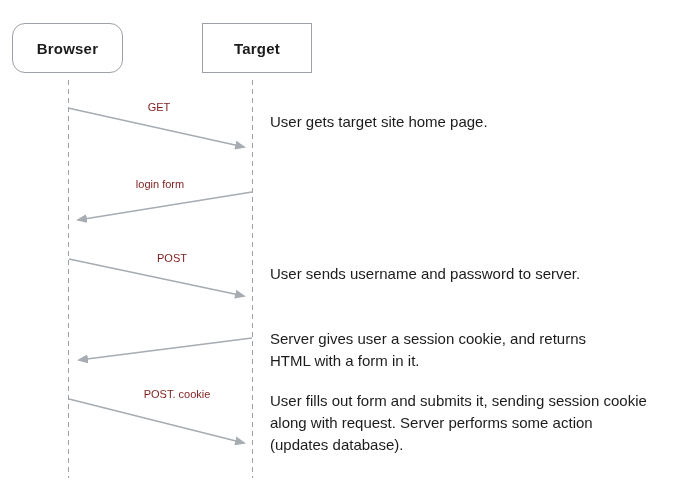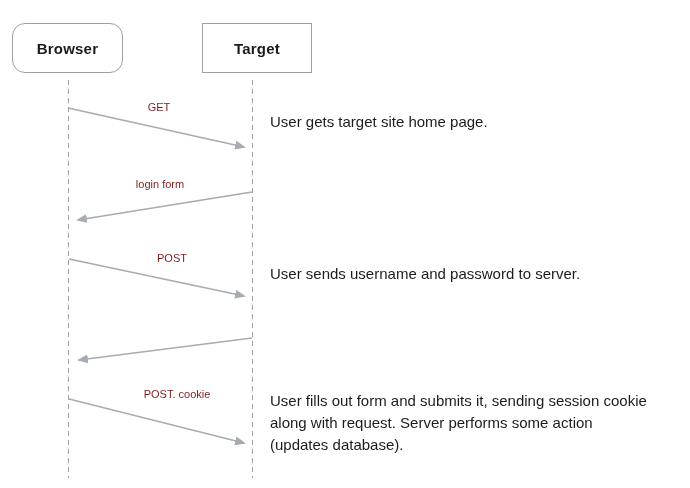--- a/index.html
+++ b/index.html
@@ -100,17 +100,19 @@
     <line x1="69" y1="399" x2="244" y2="443" stroke="#a6acb1" stroke-width="1.5" marker-end="url(#arrowhead)"></line>
   </svg>
 
   <span class="msg-label" style="left:159px; top:101px;">GET</span>
   <span class="msg-label" style="left:160px; top:178px;">login form</span>
   <span class="msg-label" style="left:172px; top:252px;">POST</span>
   <span class="msg-label" style="left:157px; top:388px;margin-left:20px;">POST. cookie</span>
 
   <div class="description" style="top:111px;">User gets target site home page.</div>
   <div class="description" style="top:263px;">User sends username and password to server.</div>
+  <div class="description" style="top:328px;">Server gives user a session cookie, and returns
+HTML with a form in it.</div>
   <div class="description" style="top:390px;">User fills out form and submits it, sending session cookie
 along with request. Server performs some action
 (updates database).</div>
 
 </div>
 
 </body></html>

